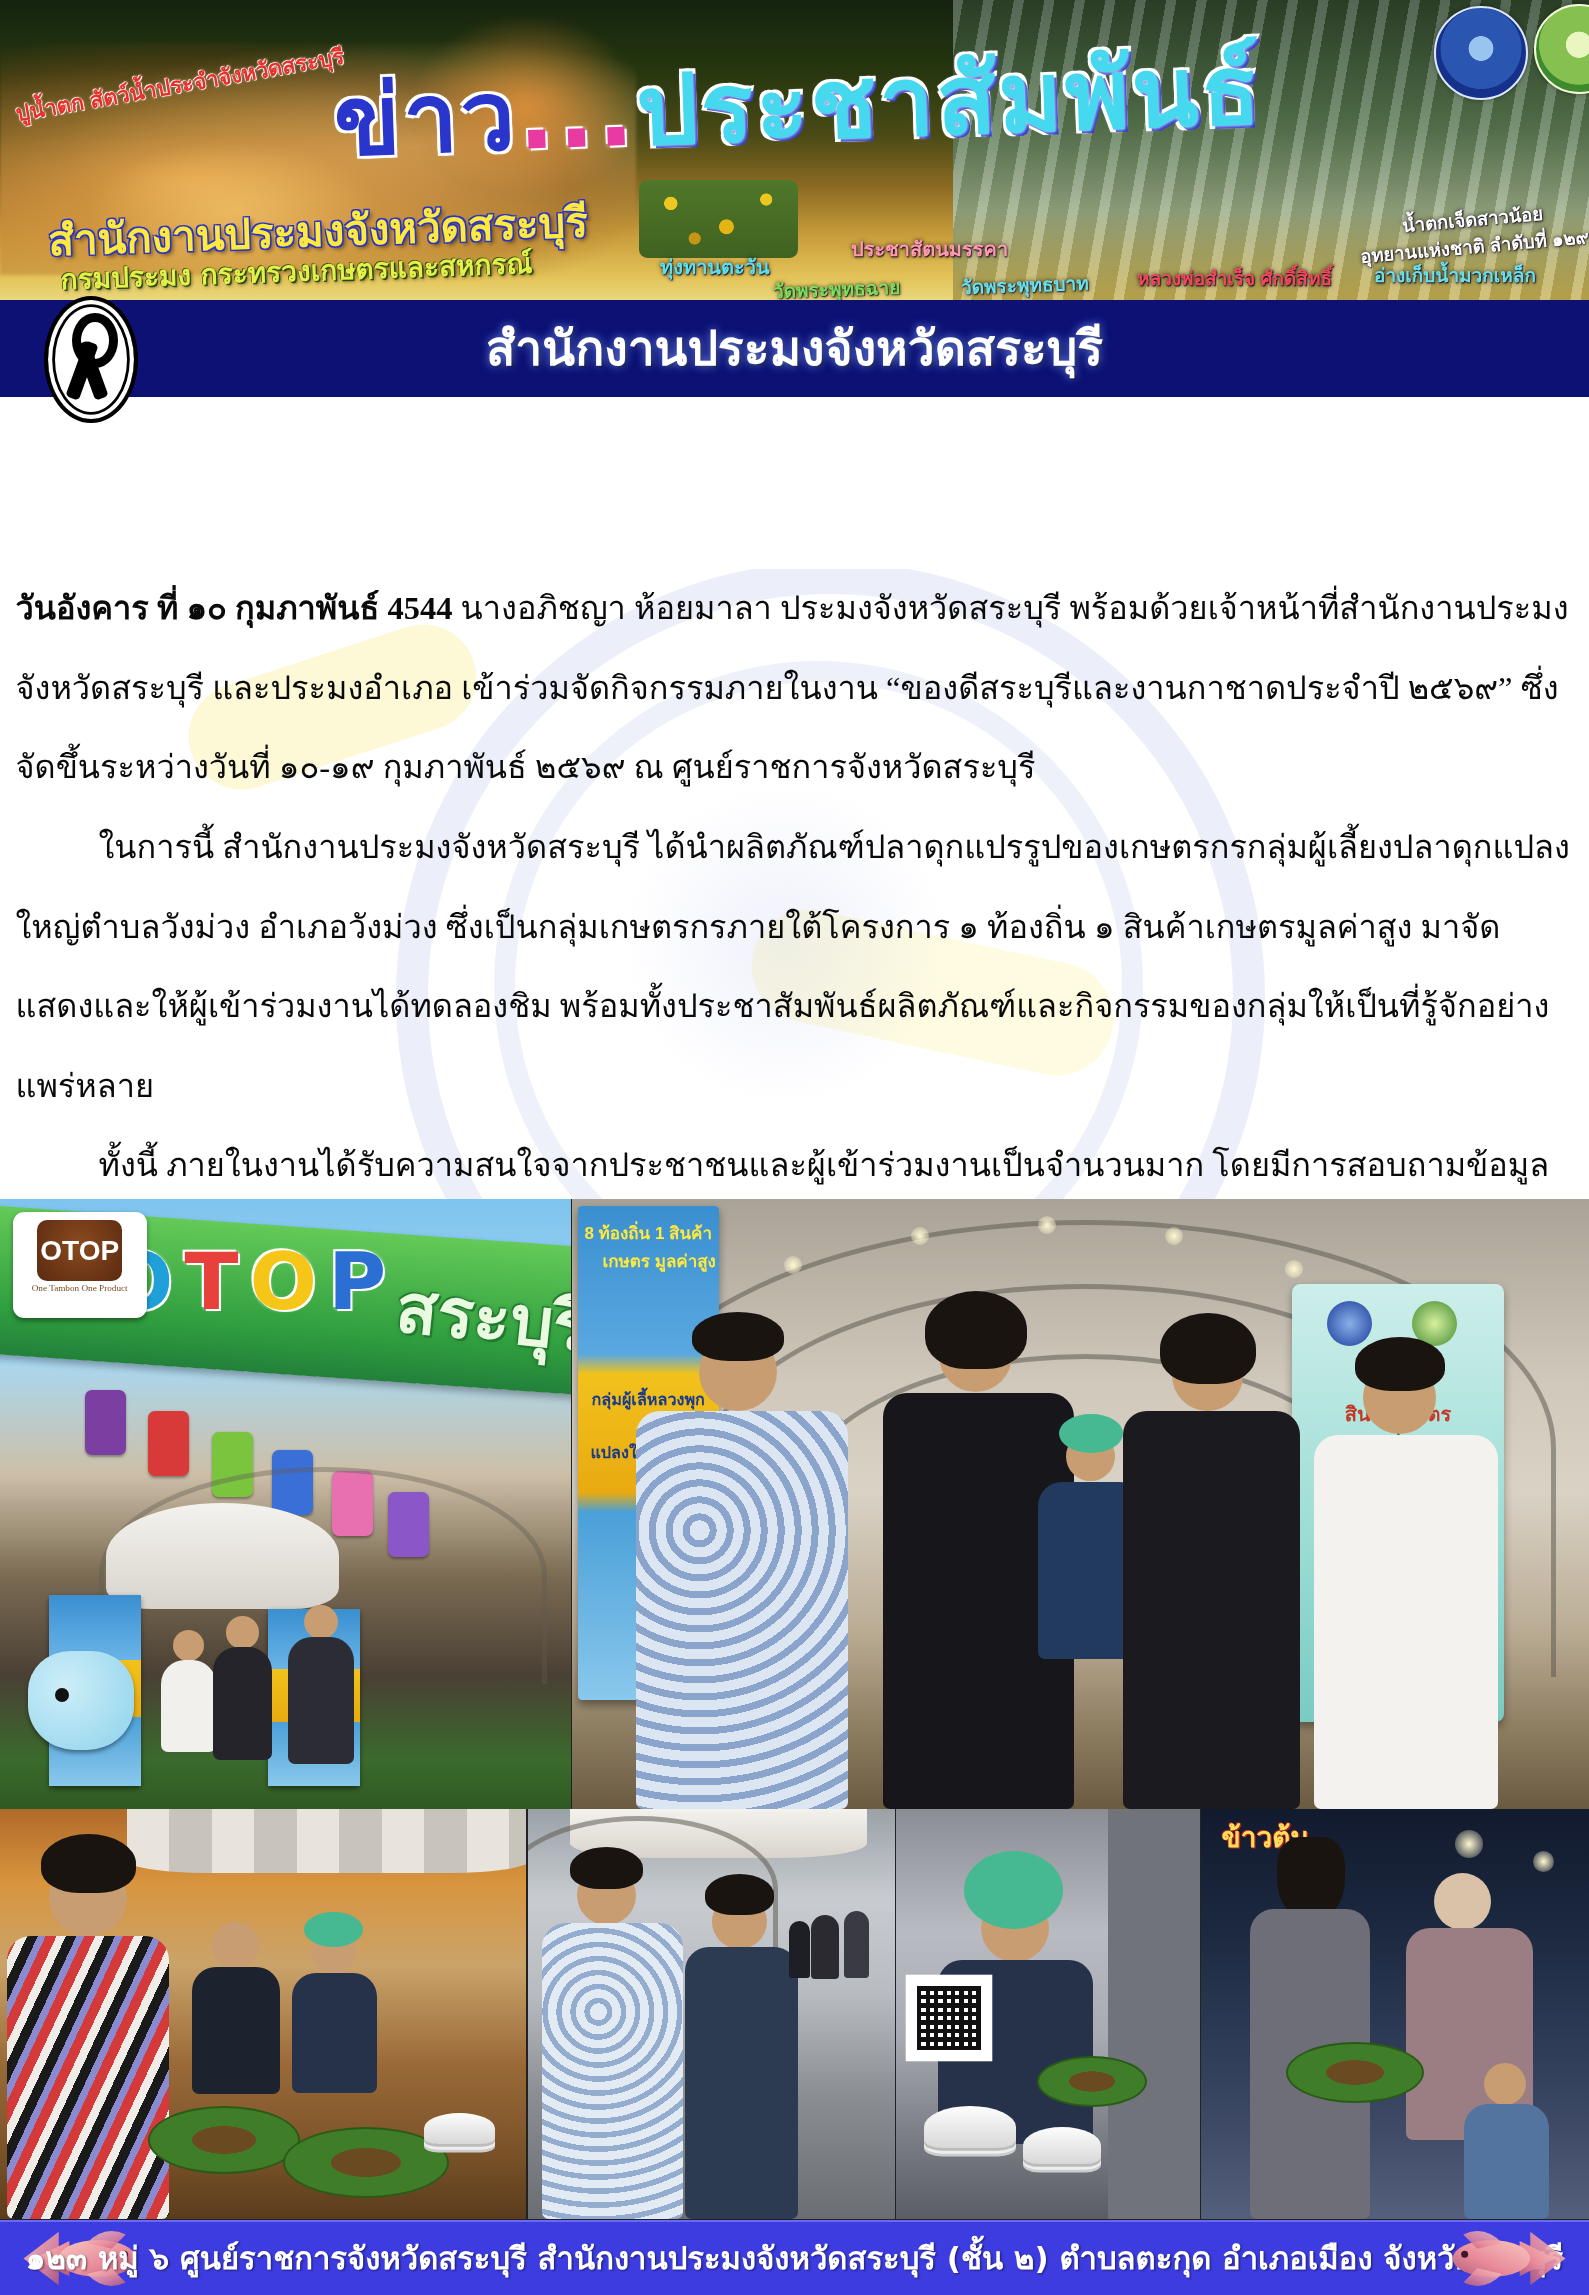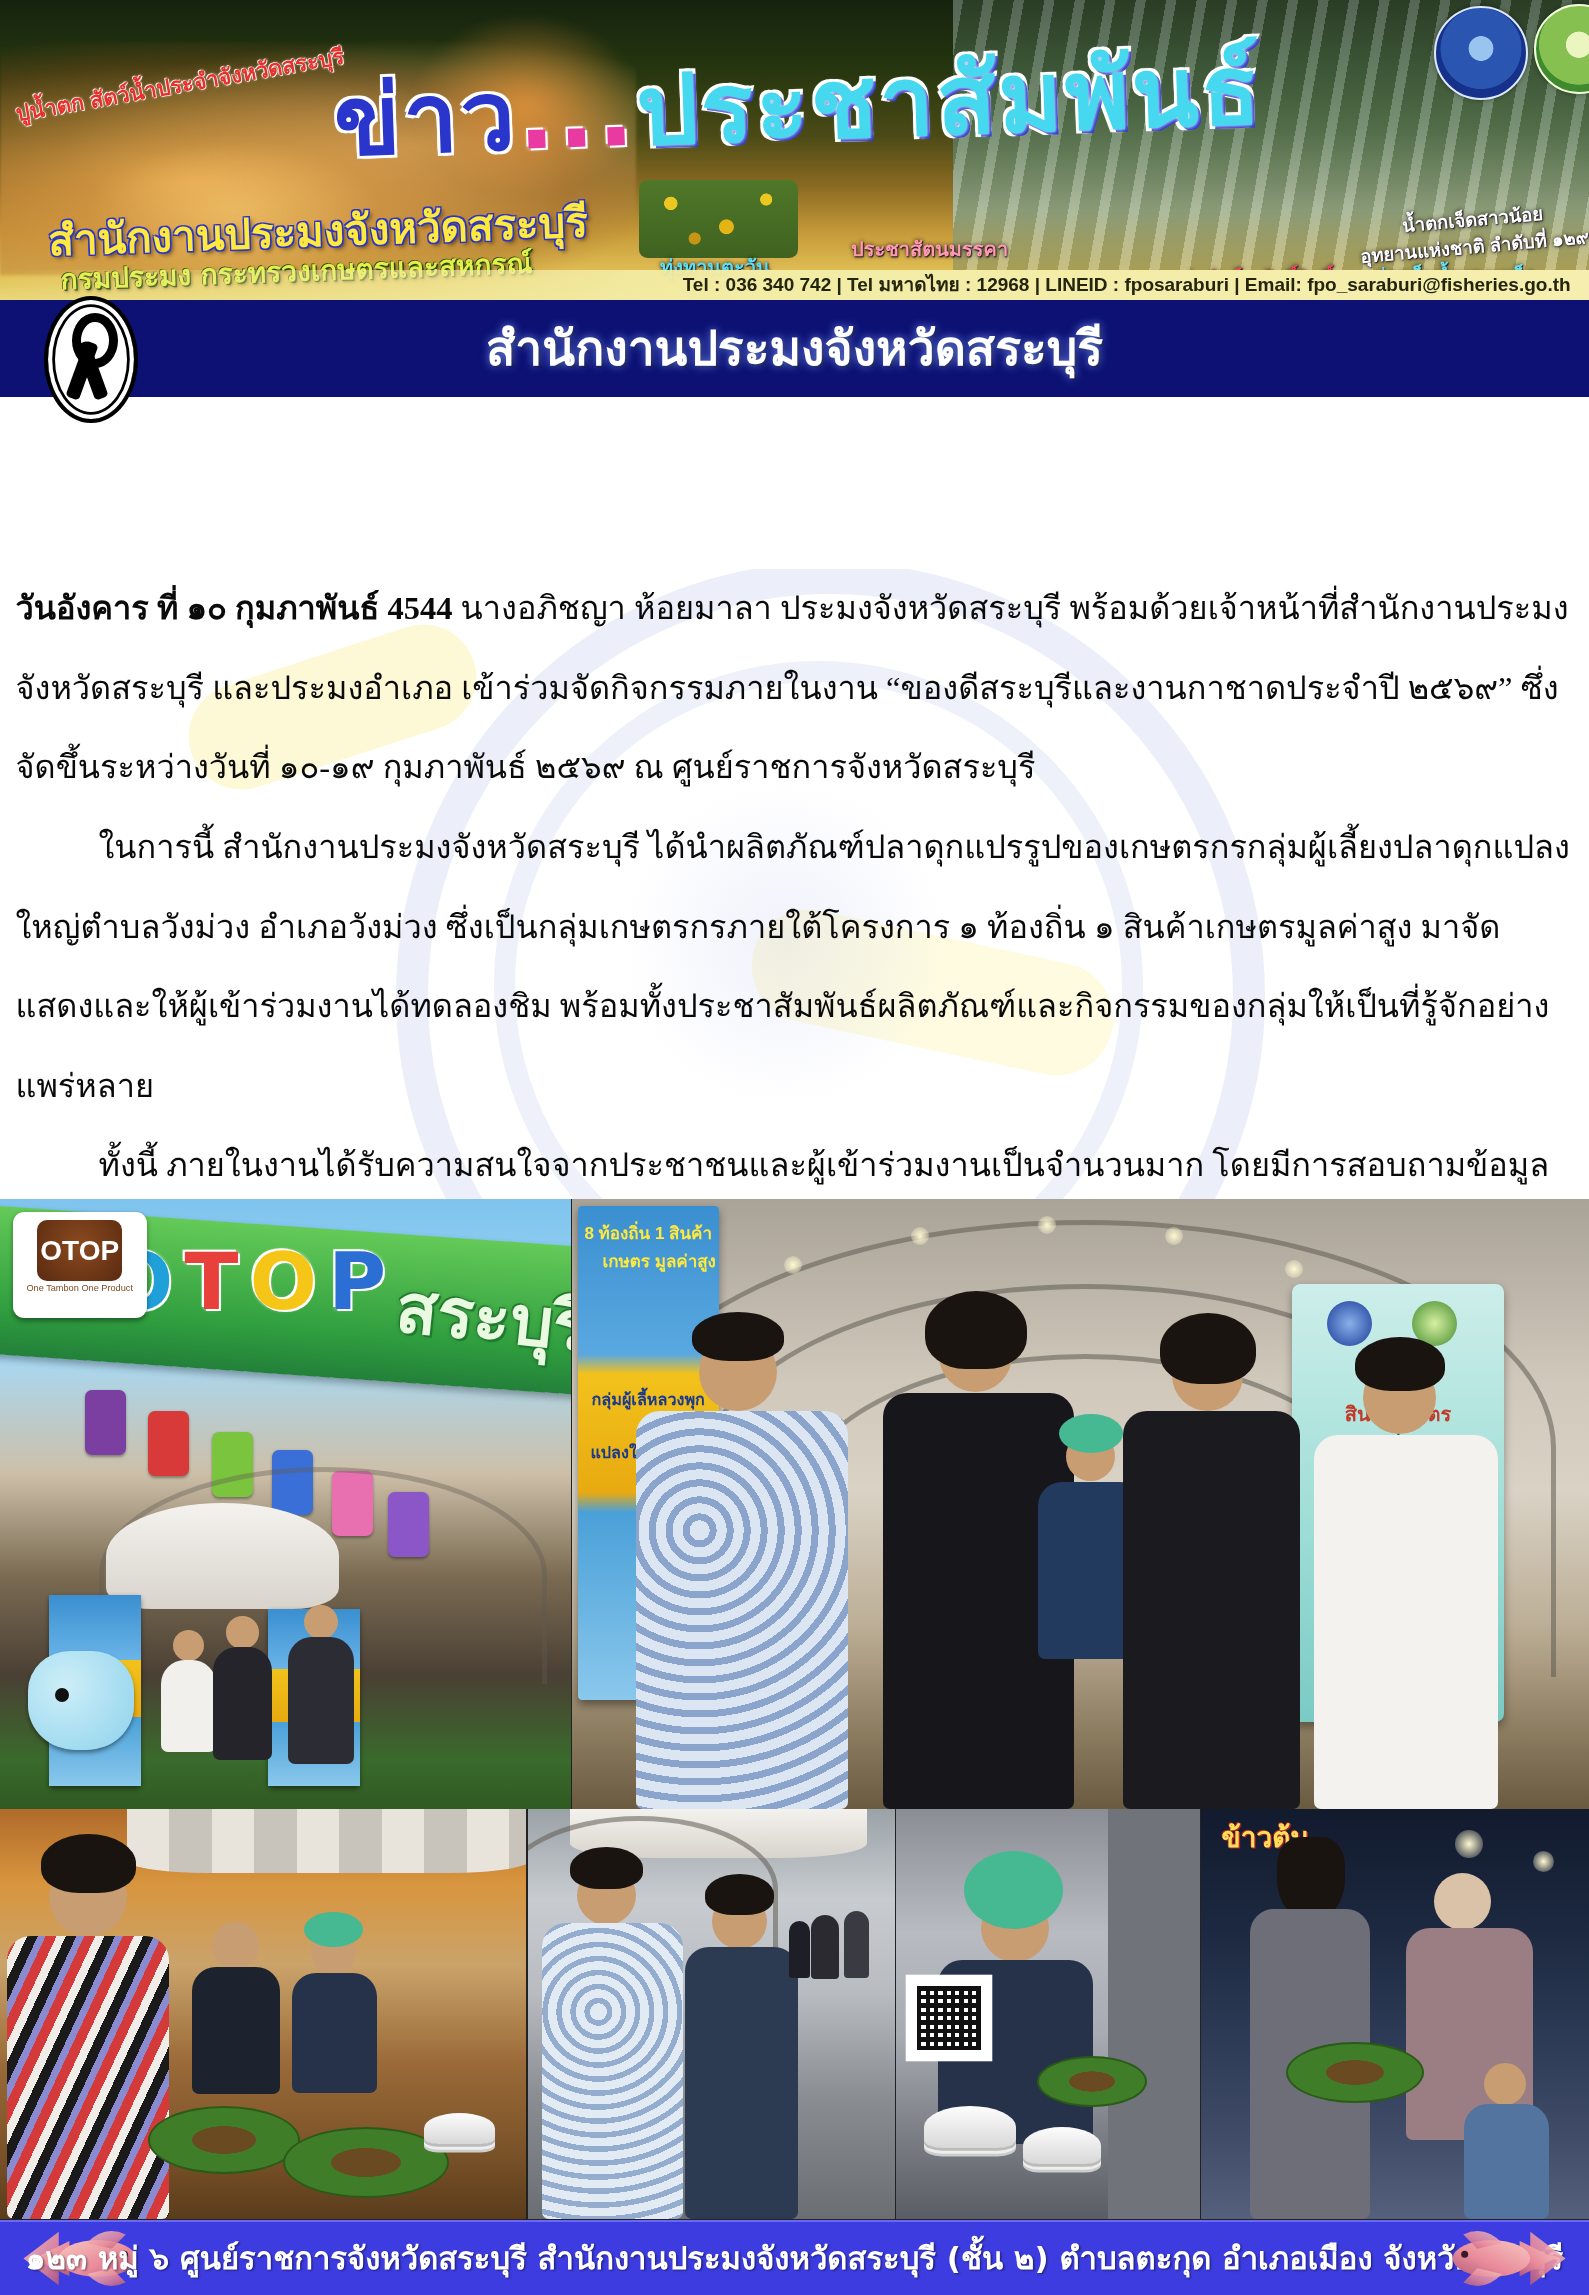--- a/index.html
+++ b/index.html
@@ -102,21 +102,21 @@
     font-size:79px;letter-spacing:11.3px;text-shadow:0 0 3.5px #fff,2.1px 2.1px 0 #fff,-2.1px -2.1px 0 #fff;}
   .otop-letters .c0{color:#1fa0d8}.otop-letters .c1{color:#e8413c}.otop-letters .c2{color:#f5c518}.otop-letters .c3{color:#2b6fd4}
   .otop-saraburi{position:absolute;left:396px;top:64px;font-family:"DejaVu Sans",sans-serif;font-weight:bold;
     font-size:68px;color:#eafae0;transform:rotate(6deg);
     text-shadow:2.1px 2.1px 0 #1f7a2e,-1.4px -1.4px 0 #1f7a2e,0 0 5.7px rgba(0,0,0,.3);}
   .otop-logo{position:absolute;left:12.7px;top:12.7px;width:134px;height:106px;background:#fff;border-radius:11.3px;
     box-shadow:0 2.8px 5.7px rgba(0,0,0,.4);z-index:4;text-align:center;}
   .otop-logo .sq{margin:8.5px auto 1.4px;width:85px;height:61px;border-radius:10px;
     background:radial-gradient(circle at 50% 40%,#8a4a20,#5a2a10);color:#fff;
     font-family:"Liberation Sans",sans-serif;font-weight:bold;font-size:28px;line-height:61px;}
-  .otop-logo .sub{font-family:Liberation Sans, sans-serif;font-size:9.2px;color:#7a4a20;}
+  .otop-logo .sub{font-family:Liberation Serif, serif;font-size:9.2px;color:#7a4a20;}
   .rollup{position:absolute;border-radius:4.2px;box-shadow:0 2.8px 5.7px rgba(0,0,0,.45);}
   .rollup .top{background:linear-gradient(180deg,#3a8fd0,#6ab4e8);height:34%;}
   .rollup .mid{background:linear-gradient(180deg,#f2c21c,#e8aa10);height:30%;}
   .rollup .bot{background:linear-gradient(180deg,#4aa0d8,#8ac8ec);height:36%;}
   .dogstat{position:absolute;left:28px;top:452px;width:106px;height:99px;border-radius:40% 40% 45% 45%;
     background:radial-gradient(circle at 35% 35%,#cdeef8,#8ed2ec);box-shadow:0 2.8px 4.2px rgba(0,0,0,.4);}
   .dogeye{position:absolute;border-radius:50%;background:#111;}
 
   
   .p-group{left:572px;top:0;width:1017px;height:610px;
@@ -175,21 +175,20 @@
     <div class="sunpatch"></div>
     <div class="thumb-caption" style="left:660px;top:251px;font-size:20px;color:#5ae0ee;text-align:right;">ทุ่งทานตะวัน</div>
     <div class="thumb-caption" style="left:851px;top:233px;font-size:20px;color:#ff9ab0;">ประชาสัตนมรรคา</div>
     <div class="thumb-caption" style="left:773px;top:274px;font-size:19px;color:#7ae05a;transform:rotate(-2deg);">วัดพระพุทธฉาย</div>
     <div class="thumb-caption" style="left:961px;top:270px;font-size:19px;color:#6ae0e8;transform:rotate(-2deg);">วัดพระพุทธบาท</div>
     <div class="thumb-caption" style="left:1137px;top:263px;font-size:19px;color:#f04a5a;">หลวงพ่อสำเร็จ ศักดิ์สิทธิ์</div>
     <div class="thumb-caption" style="left:1374px;top:260px;font-size:19px;color:#6ae0e8;">อ่างเก็บน้ำมวกเหล็ก</div>
     <div class="thumb-caption" style="left:1402px;top:205px;font-size:18.4px;color:#fff;transform:rotate(-5deg);">น้ำตกเจ็ดสาวน้อย</div>
     <div class="thumb-caption" style="left:1360px;top:232px;font-size:18.4px;color:#fff;transform:rotate(-5deg);">อุทยานแห่งชาติ ลำดับที่ ๑๒๙</div>
 
-    <div class="contact-strip">Tel : 036 340 742   |   Tel มหาดไทย : 12968   |   LINEID : fposaraburi   |   Email:  fpo_saraburi@fisheries.go.th</div>
   </div>
 
   <div class="navy-bar">
     <div class="ribbon-badge">
       <div class="ribbon-loop"></div>
       <div class="ribbon-tail l"></div>
       <div class="ribbon-tail r"></div>
     </div>
     <div class="bar-title">สำนักงานประมงจังหวัดสระบุรี</div>
   </div>

